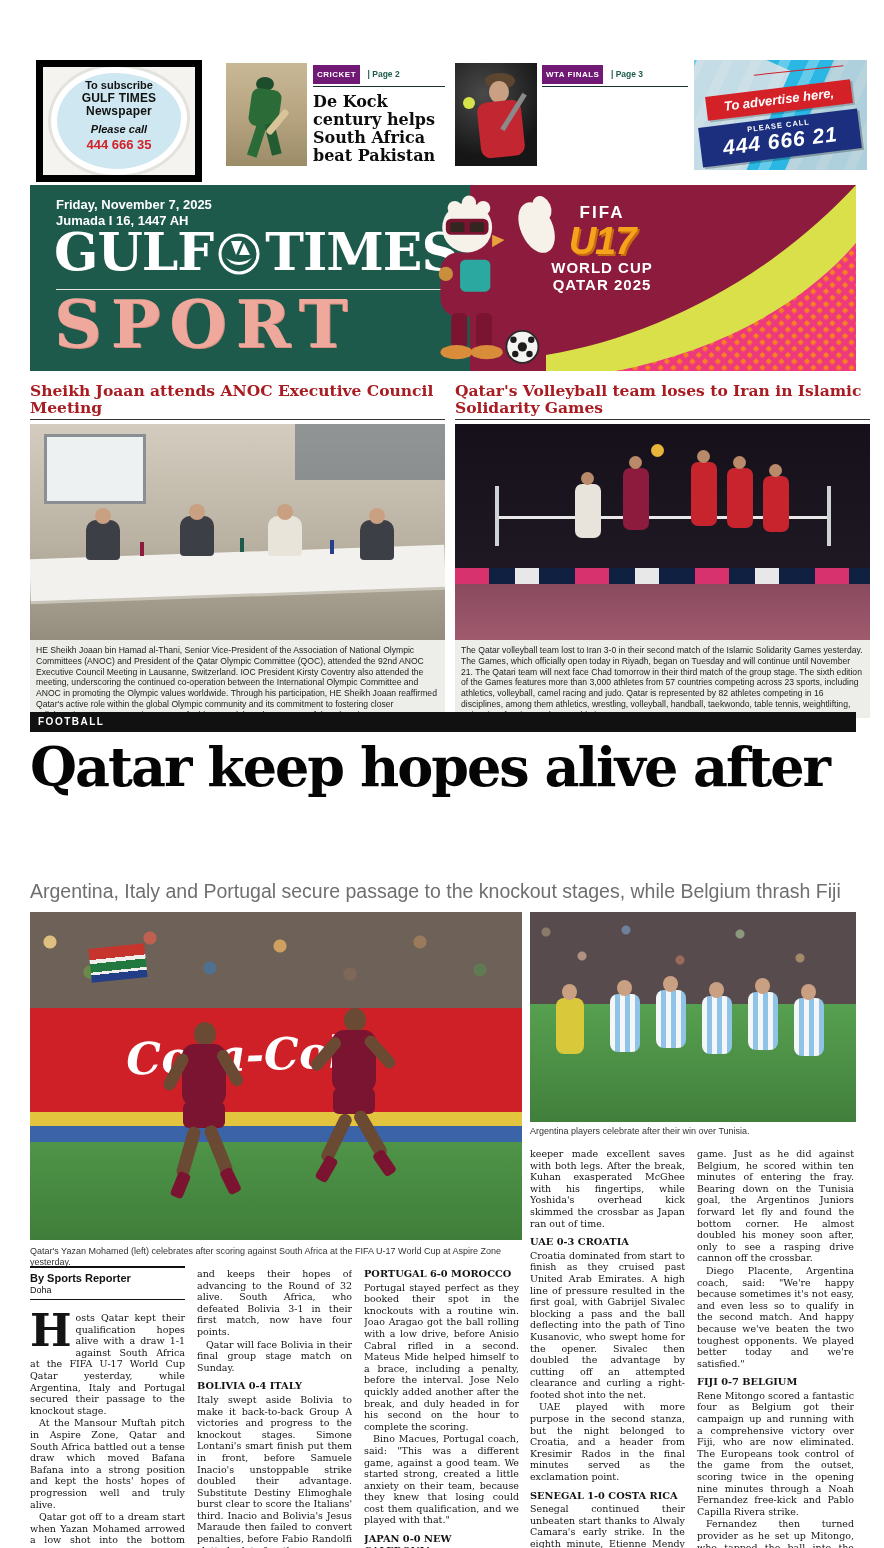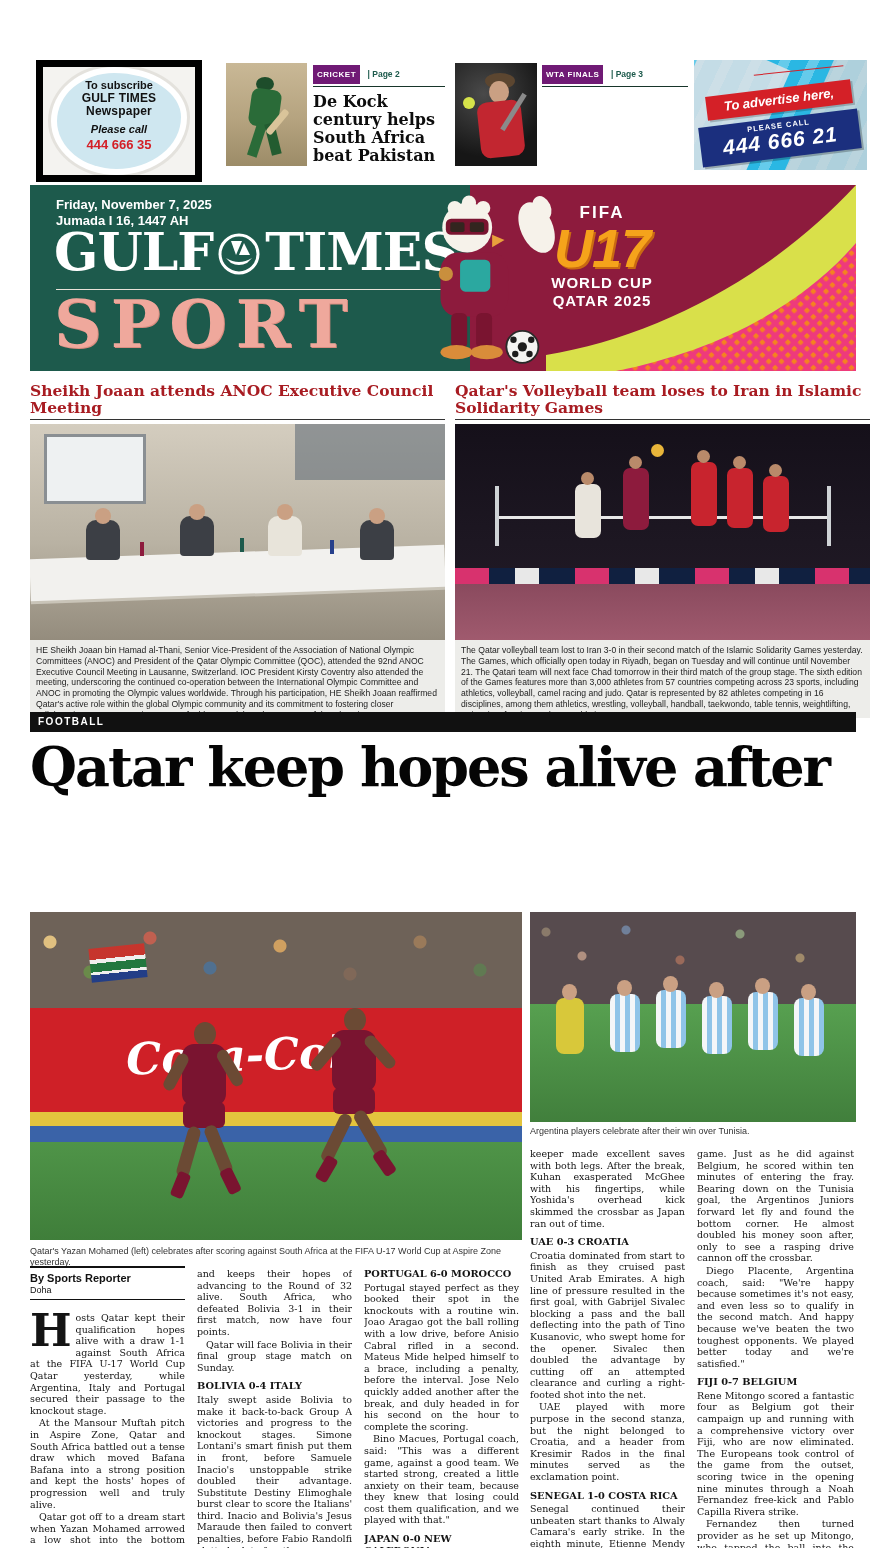--- a/index.html
+++ b/index.html
@@ -57,21 +57,21 @@
   .mh-maroon{position:absolute;left:440px;top:0;width:386px;height:186px;background:#8d1b3d;}
   .mh-date{position:absolute;left:26px;top:12px;color:#fff;font-weight:bold;font-size:13px;line-height:1.25;}
   .mh-title{position:absolute;left:24px;top:36px;color:#fff;font-family:"DejaVu Serif","Liberation Serif",serif;
       font-weight:bold;font-size:52px;letter-spacing:-1px;white-space:nowrap;}
   .mh-boat{display:inline-block;vertical-align:-6px;margin:0 4px;}
   .mh-rule{position:absolute;left:26px;top:104px;width:392px;border-top:1.5px solid #e9e2d8;}
   .mh-sport{position:absolute;left:24px;top:100px;color:#efa89c;font-family:"DejaVu Serif","Liberation Serif",serif;
       font-weight:bold;font-size:66px;letter-spacing:9px;text-shadow:1px 1px 0 #d98d80;}
   .fifa-logo{position:absolute;left:492px;top:18px;width:160px;text-align:center;color:#fff;font-weight:bold;}
   .fifa-f{font-size:17px;letter-spacing:2px;}
-  .fifa-u17{font-size:54px;line-height:.95;font-style:italic;font-weight:bold;
+  .fifa-u17{font-size:38px;line-height:.95;font-style:italic;font-weight:bold;
       color:#f5a31b;text-shadow:2px 2px 0 #c96a12;letter-spacing:-1px;}
   .fifa-wc{font-size:15px;letter-spacing:1px;line-height:1.15;}
   .mascot{position:absolute;left:382px;top:6px;width:178px;height:180px;}
 
   
   .story{width:415px;}
   .story-left{left:30px;top:382px;}
   .story-right{left:455px;top:382px;}
   .story-head{color:#a81c22;font-family:"DejaVu Serif","Liberation Serif",serif;font-weight:bold;font-size:15.5px;line-height:1.1;}
   .story-rule{border-bottom:1.5px solid #333;margin-top:3px;}
@@ -333,20 +333,21 @@
       <div class="vb-hd" style="left:314px;top:40px;"></div>
     </div>
     <div class="story-cap">The Qatar volleyball team lost to Iran 3-0 in their second match of the Islamic Solidarity Games yesterday. The Games, which officially open today in Riyadh, began on Tuesday and will continue until November 21. The Qatari team will next face Chad tomorrow in their third match of the group stage. The sixth edition of the Games features more than 3,000 athletes from 57 countries competing across 23 sports, including athletics, volleyball, camel racing and judo. Qatar is represented by 82 athletes competing in 16 disciplines, among them athletics, wrestling, volleyball, handball, taekwondo, table tennis, weightlifting, swimming, fencing, and para-athletics.</div>
   </div>
 
   <div class="abs fb-bar">FOOTBALL</div>
 
   <div class="abs main-head">
     <div>Qatar keep hopes alive after</div>
   </div>
+  <div class="abs standfirst">Argentina, Italy and Portugal secure passage to the knockout stages, while Belgium thrash Fiji</div>
 
   <div class="abs big-photo">
     <div class="bq-crowd"></div>
     <div class="bq-flag"></div>
     <div class="bq-board-white"></div>
     <div class="bq-board"></div>
     <div class="bq-script">Coca-Cola</div>
     <div class="bq-ystripe"></div>
     <div class="bq-bstripe"></div>
     <div class="bq-pitch"></div>

